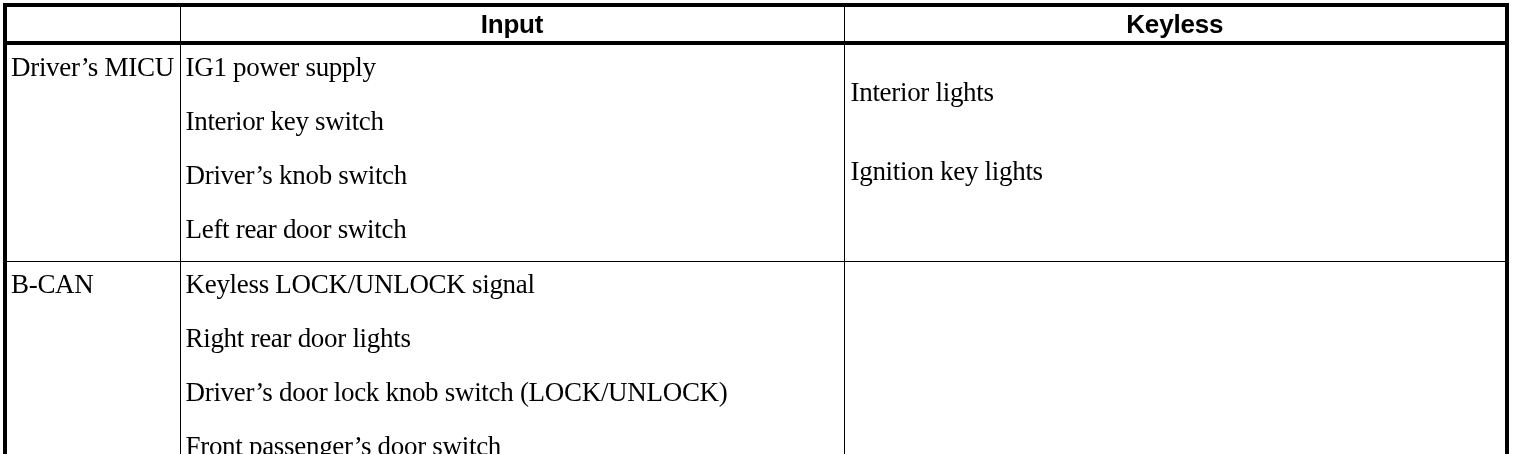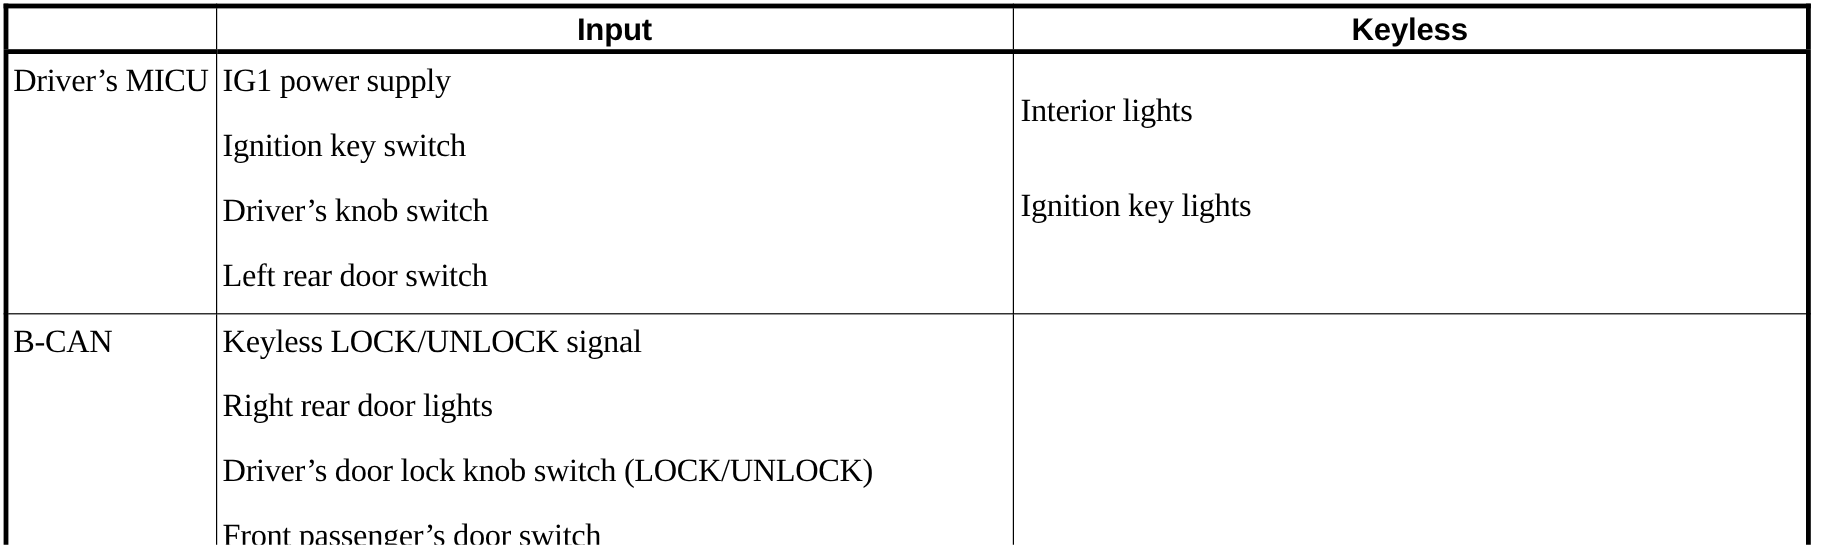--- a/index.html
+++ b/index.html
@@ -128,21 +128,21 @@
 
     <tbody>
 
       <tr class="body-row-1">
         <td class="cell-pad">
           <span class="source-label">Driver’s MICU</span>
         </td>
         <td class="cell-pad">
           <ul class="item-list">
             <li>IG1 power supply</li>
-            <li>Ignition key switch</li>
+            <li>Interior key switch</li>
             <li>Driver’s knob switch</li>
             <li>Left rear door switch</li>
           </ul>
         </td>
         <td class="cell-pad">
           <ul class="item-list out-list">
             <li>Interior lights</li>
             <li>Ignition key lights</li>
           </ul>
         </td>

